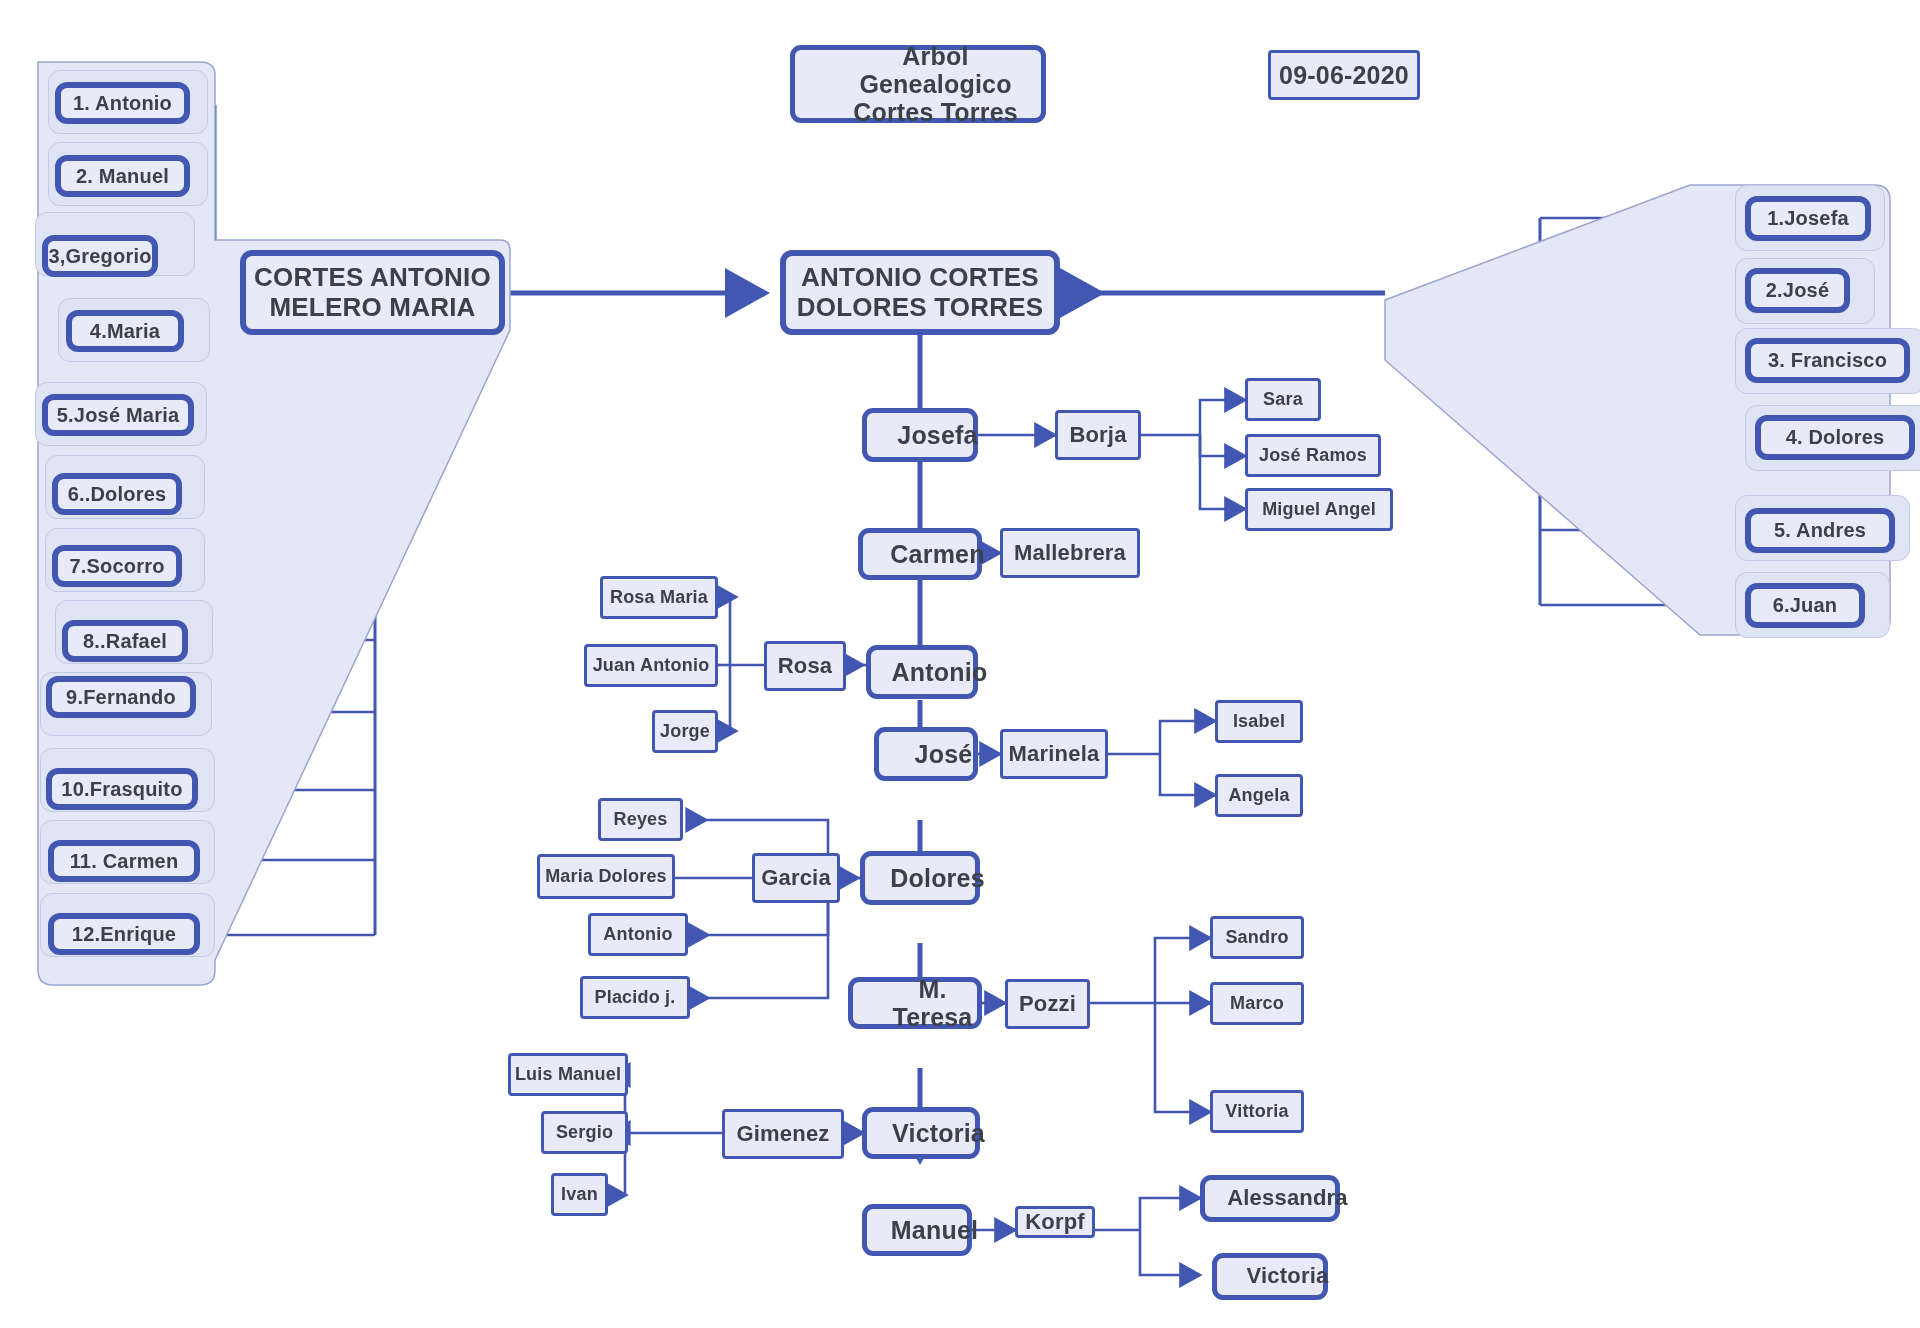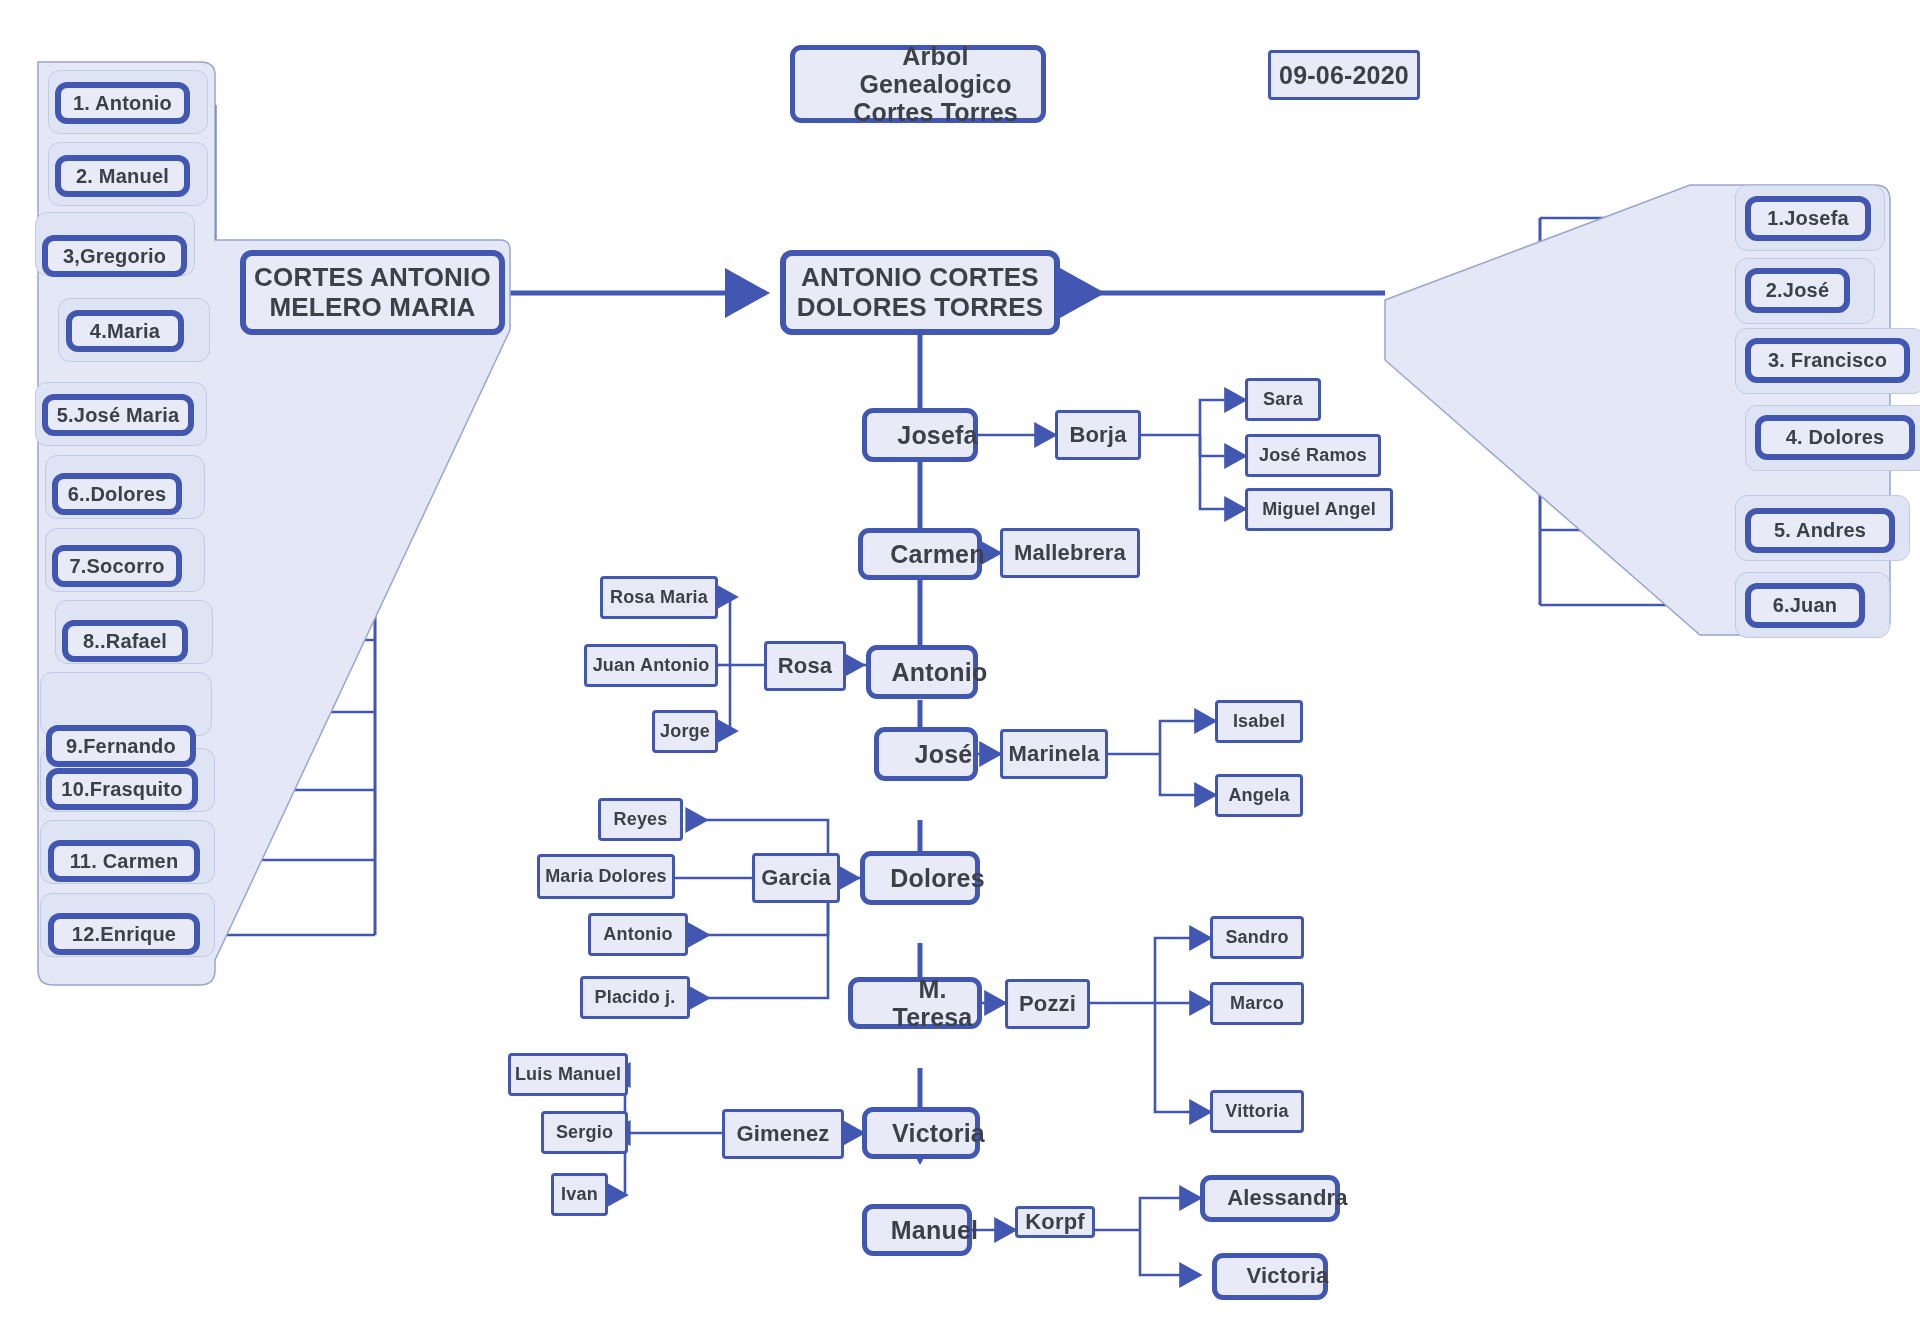--- a/index.html
+++ b/index.html
@@ -190,39 +190,39 @@
 
   <div class="node thin s-date" style="left:1268px; top:50px; width:152px; height:50px;">09-06-2020</div>
 
   <div class="plate" style="left:48px; top:70px; width:160px; height:64px;"></div>
   <div class="node xheavy s-list" style="left:55px; top:82px; width:135px; height:42px;">1. Antonio</div>
 
   <div class="plate" style="left:48px; top:142px; width:160px; height:64px;"></div>
   <div class="node xheavy s-list" style="left:55px; top:155px; width:135px; height:42px;">2. Manuel</div>
 
   <div class="plate" style="left:35px; top:212px; width:160px; height:64px;"></div>
-  <div class="node xheavy s-list" style="left:42px; top:235px; width:145px; height:42px;">3,Gregorio</div>
+  <div class="node xheavy s-list" style="left:42px; top:235px; width:116px; height:42px;">3,Gregorio</div>
 
   <div class="plate" style="left:58px; top:298px; width:152px; height:64px;"></div>
   <div class="node xheavy s-list" style="left:66px; top:310px; width:118px; height:42px;">4.Maria</div>
 
   <div class="plate" style="left:35px; top:382px; width:172px; height:64px;"></div>
   <div class="node xheavy s-list" style="left:42px; top:394px; width:152px; height:42px;">5.José Maria</div>
 
   <div class="plate" style="left:45px; top:455px; width:160px; height:64px;"></div>
   <div class="node xheavy s-list" style="left:52px; top:473px; width:130px; height:42px;">6..Dolores</div>
 
   <div class="plate" style="left:45px; top:528px; width:160px; height:64px;"></div>
   <div class="node xheavy s-list" style="left:52px; top:545px; width:130px; height:42px;">7.Socorro</div>
 
   <div class="plate" style="left:55px; top:600px; width:158px; height:64px;"></div>
   <div class="node xheavy s-list" style="left:62px; top:620px; width:126px; height:42px;">8..Rafael</div>
 
   <div class="plate" style="left:40px; top:672px; width:172px; height:64px;"></div>
-  <div class="node xheavy s-list" style="left:46px; top:725px; width:150px; height:42px;">9.Fernando</div>
+  <div class="node xheavy s-list" style="left:46px; top:676px; width:150px; height:42px;">9.Fernando</div>
 
   <div class="plate" style="left:40px; top:748px; width:175px; height:64px;"></div>
   <div class="node xheavy s-list" style="left:46px; top:768px; width:152px; height:42px;">10.Frasquito</div>
 
   <div class="plate" style="left:40px; top:820px; width:175px; height:64px;"></div>
   <div class="node xheavy s-list" style="left:48px; top:840px; width:152px; height:42px;">11. Carmen</div>
 
   <div class="plate" style="left:40px; top:893px; width:175px; height:64px;"></div>
   <div class="node xheavy s-list" style="left:48px; top:913px; width:152px; height:42px;">12.Enrique</div>
 

